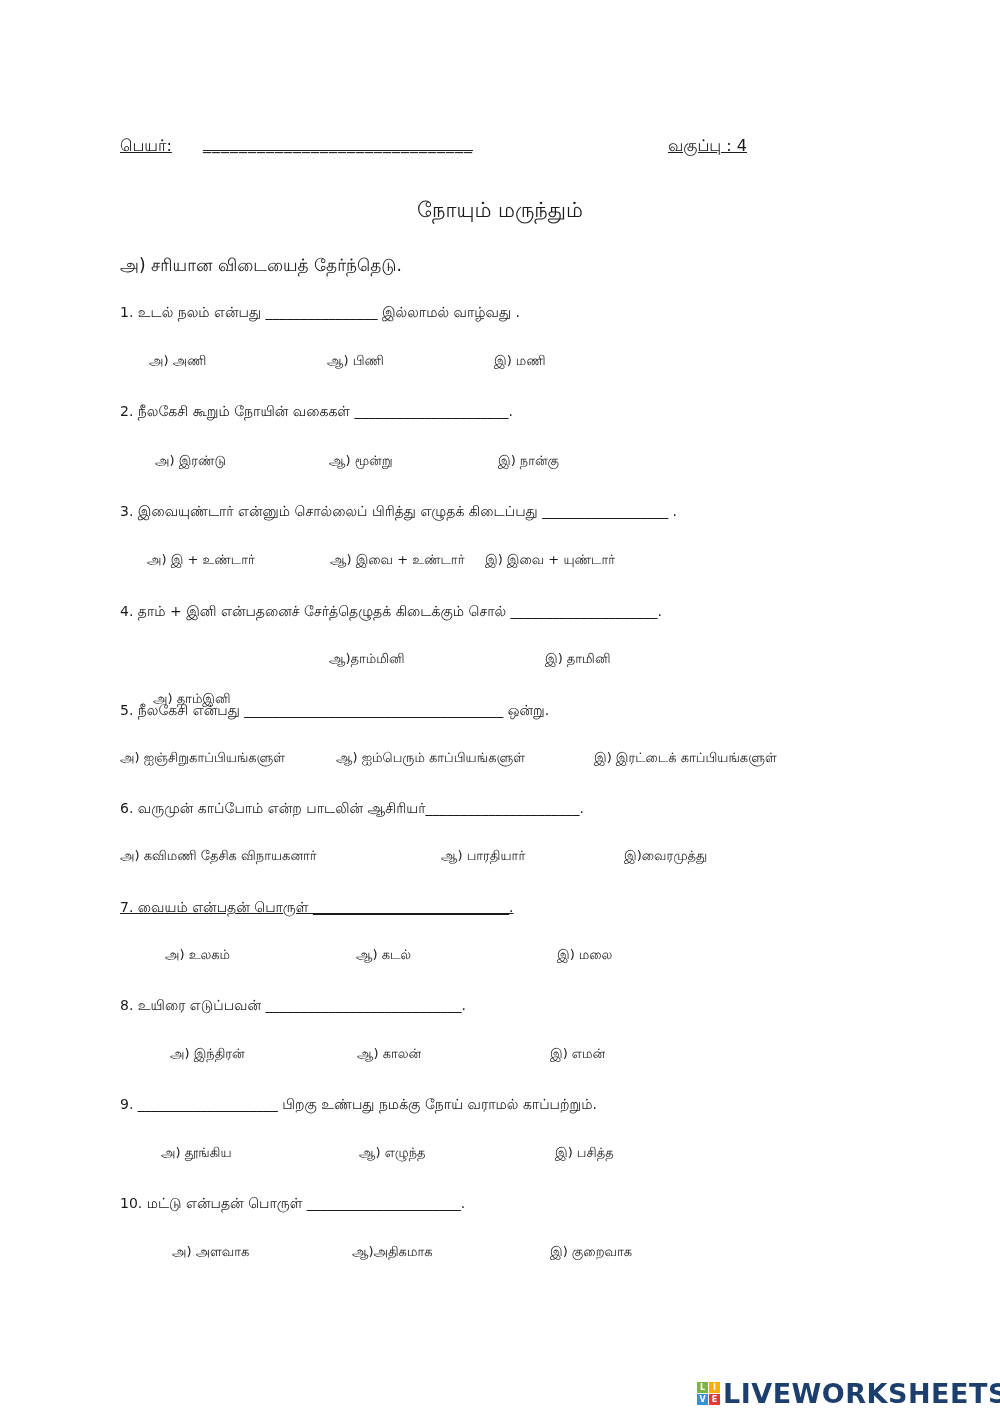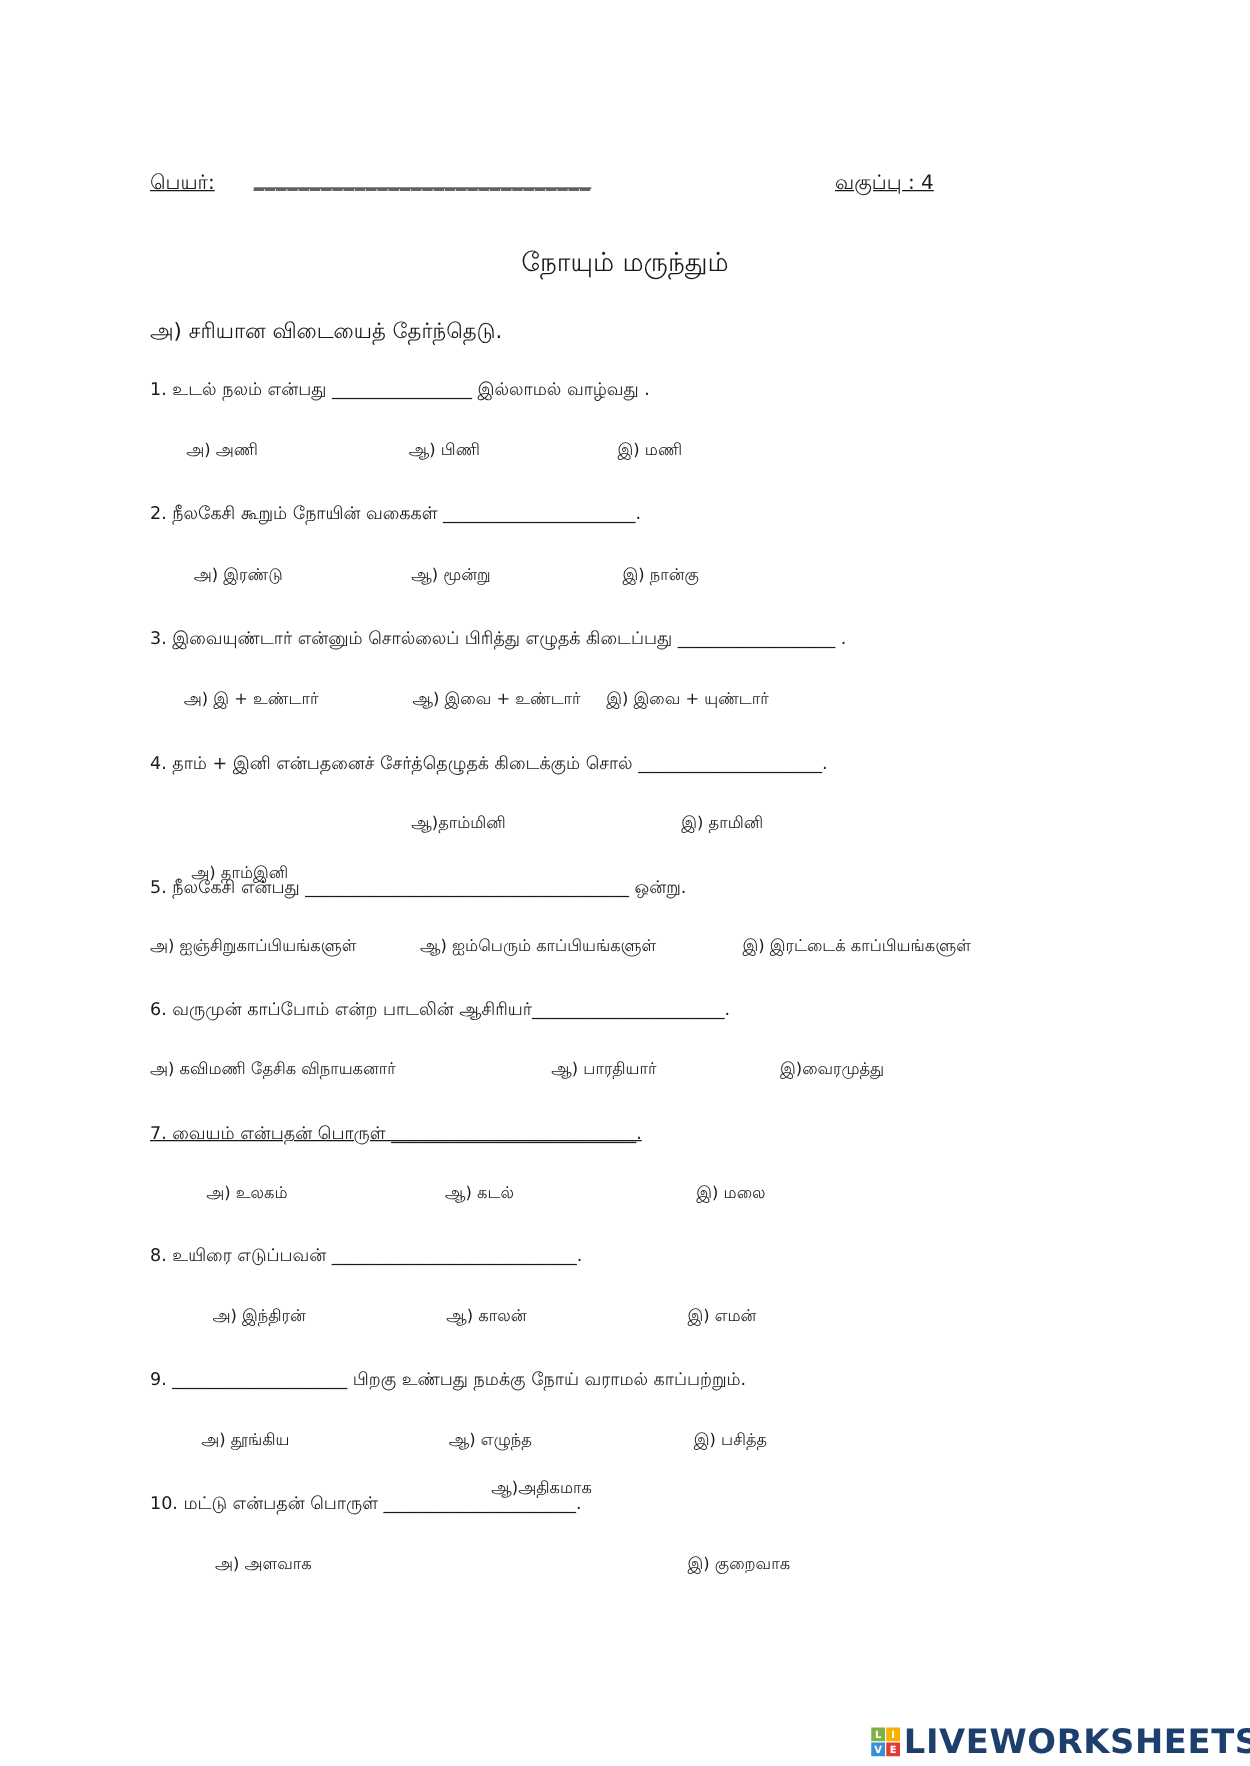--- a/index.html
+++ b/index.html
@@ -73,21 +73,21 @@
   <div class="abs opt" style="top:1046px; left:357px;">ஆ) காலன்</div>
   <div class="abs opt" style="top:1046px; left:550px;">இ) எமன்</div>
 
   <div class="abs q" style="top:1096px;">9. ____________________ பிறகு உண்பது நமக்கு நோய் வராமல் காப்பற்றும்.</div>
   <div class="abs opt" style="top:1145px; left:161px;">அ) தூங்கிய</div>
   <div class="abs opt" style="top:1145px; left:359px;">ஆ) எழுந்த</div>
   <div class="abs opt" style="top:1145px; left:555px;">இ) பசித்த</div>
 
   <div class="abs q" style="top:1195px;">10. மட்டு என்பதன் பொருள் ______________________.</div>
   <div class="abs opt" style="top:1244px; left:172px;">அ) அளவாக</div>
-  <div class="abs opt" style="top:1183px; left:352px;margin-left:41px;">ஆ)அதிகமாக</div>
+  <div class="abs opt" style="top:1244px; left:352px;">ஆ)அதிகமாக</div>
   <div class="abs opt" style="top:1244px; left:550px;">இ) குறைவாக</div>
 
   <div class="abs logo">
     <div class="logo-grid">
       <span style="background:#7cb342;">L</span>
       <span style="background:#f9b000;">I</span>
       <span style="background:#3b8fd4;">V</span>
       <span style="background:#e53935;">E</span>
     </div>
     <span class="logo-text">LIVEWORKSHEETS</span>

